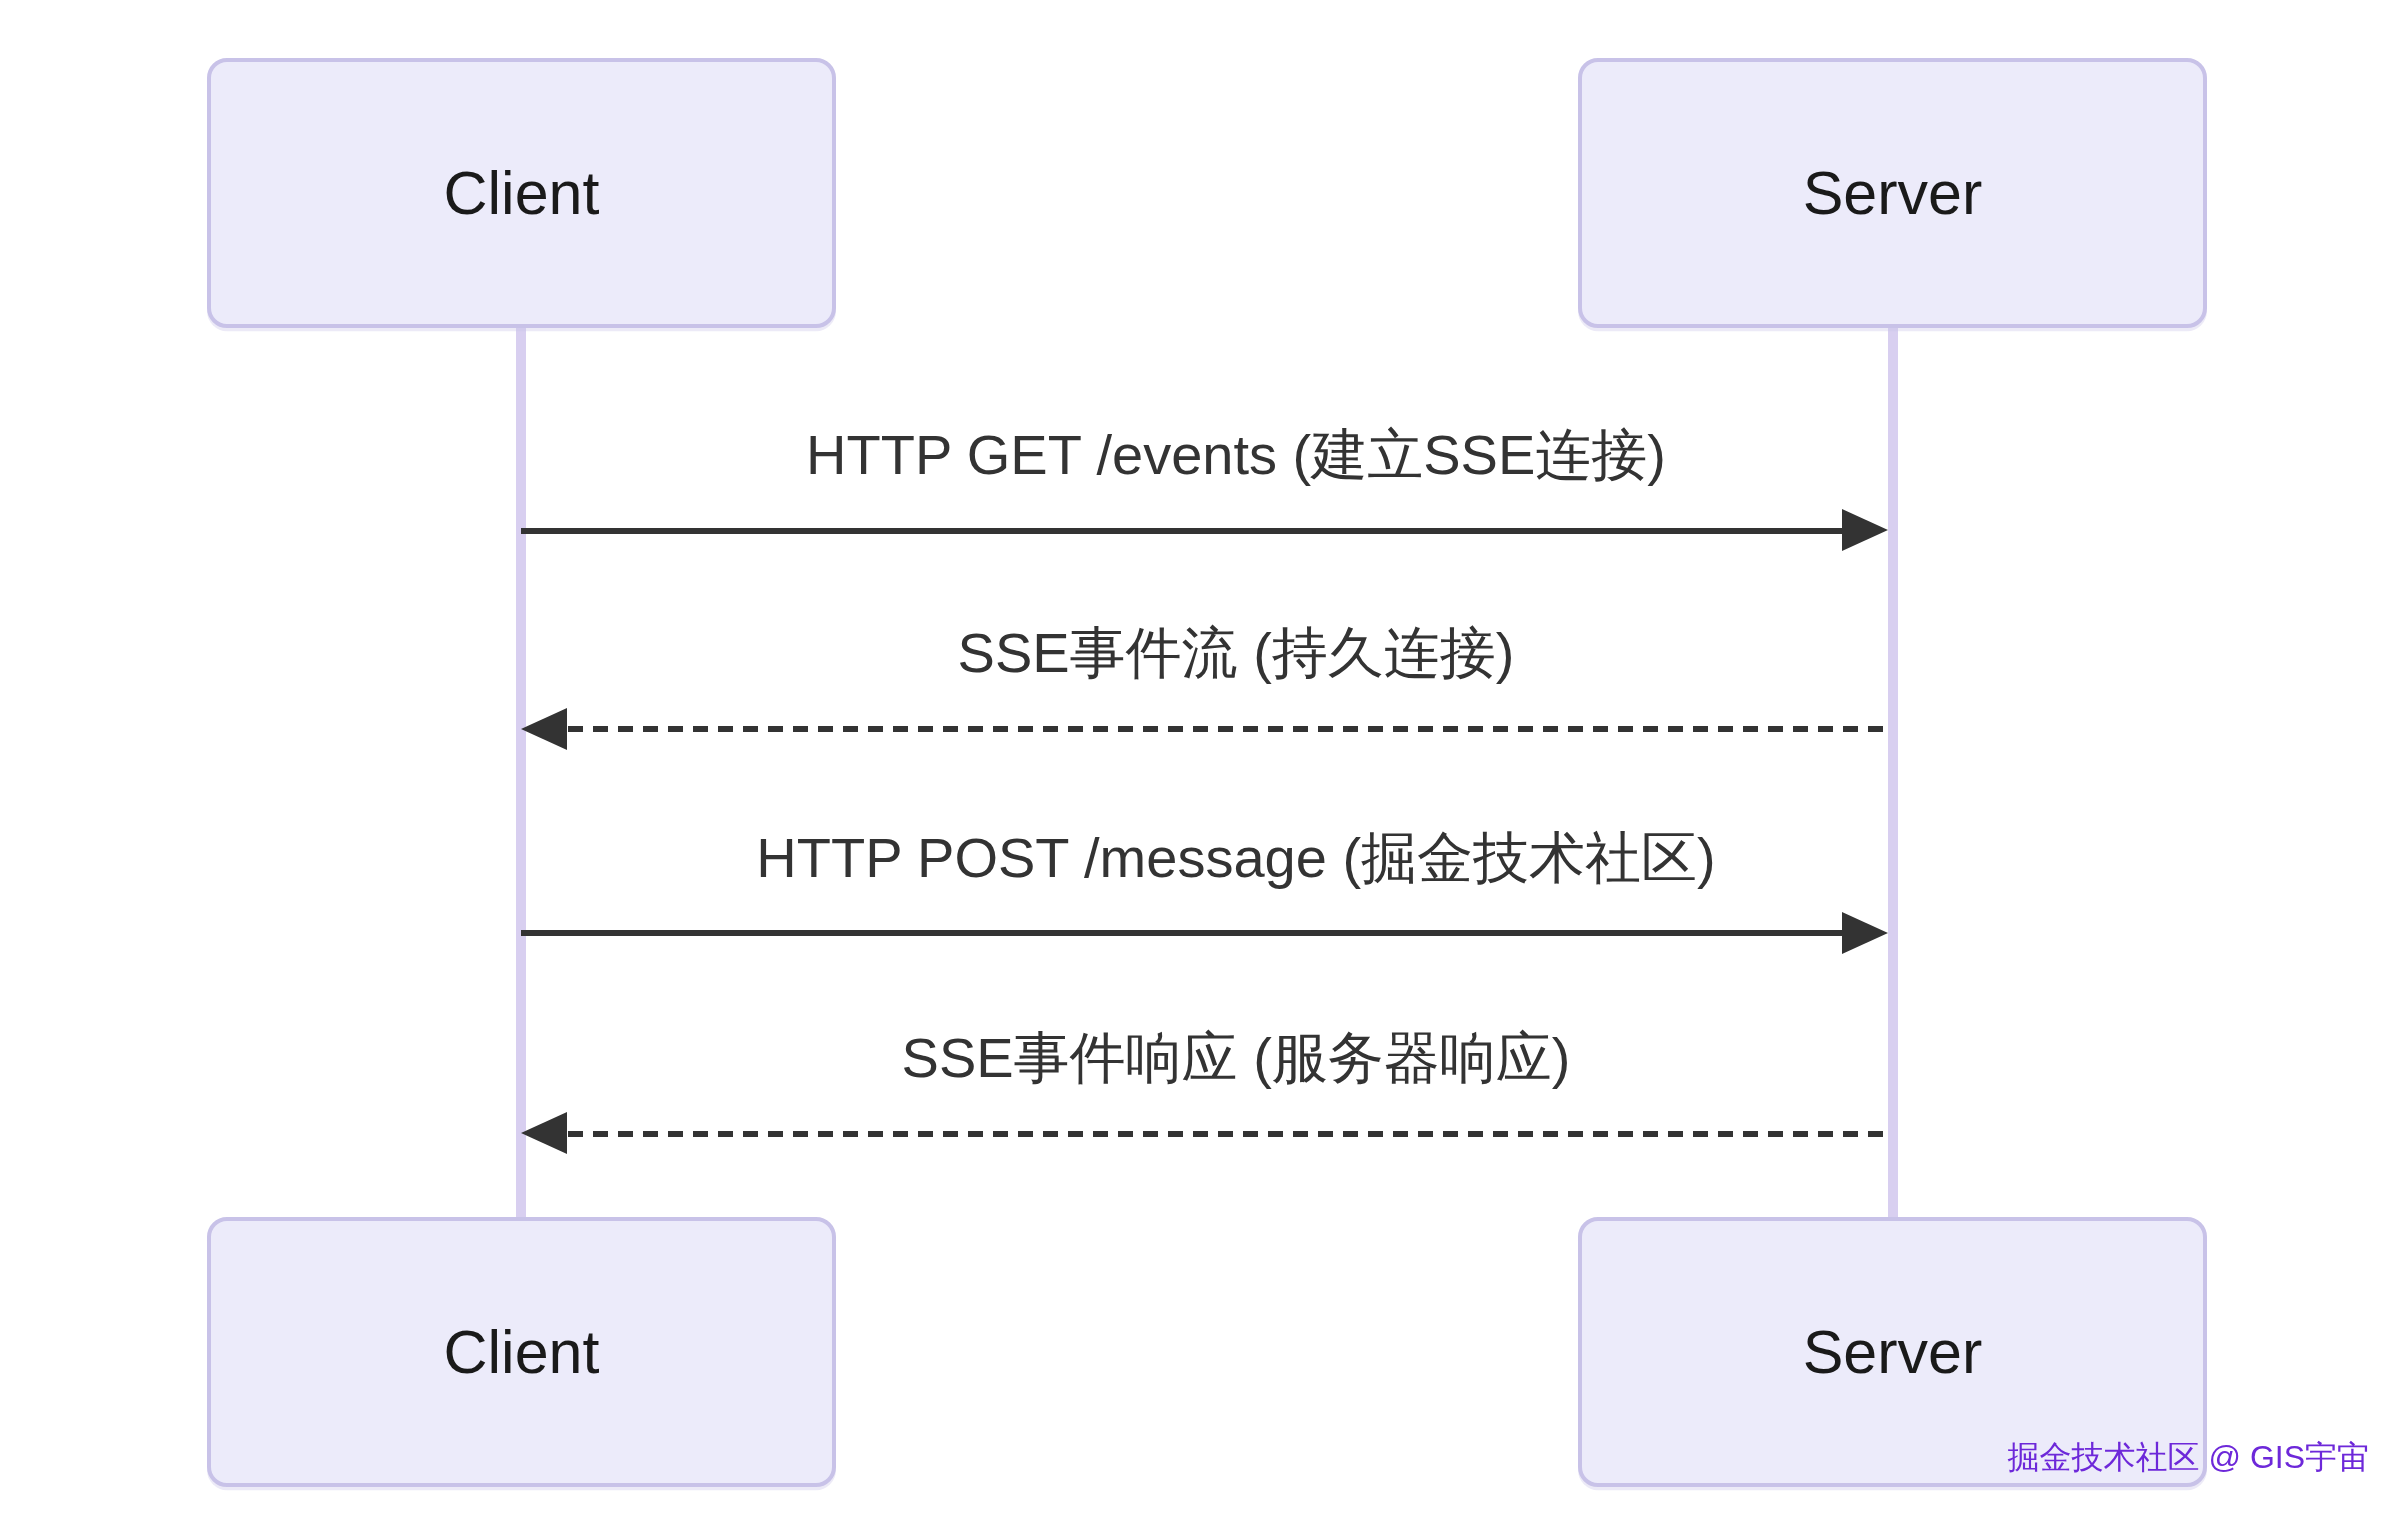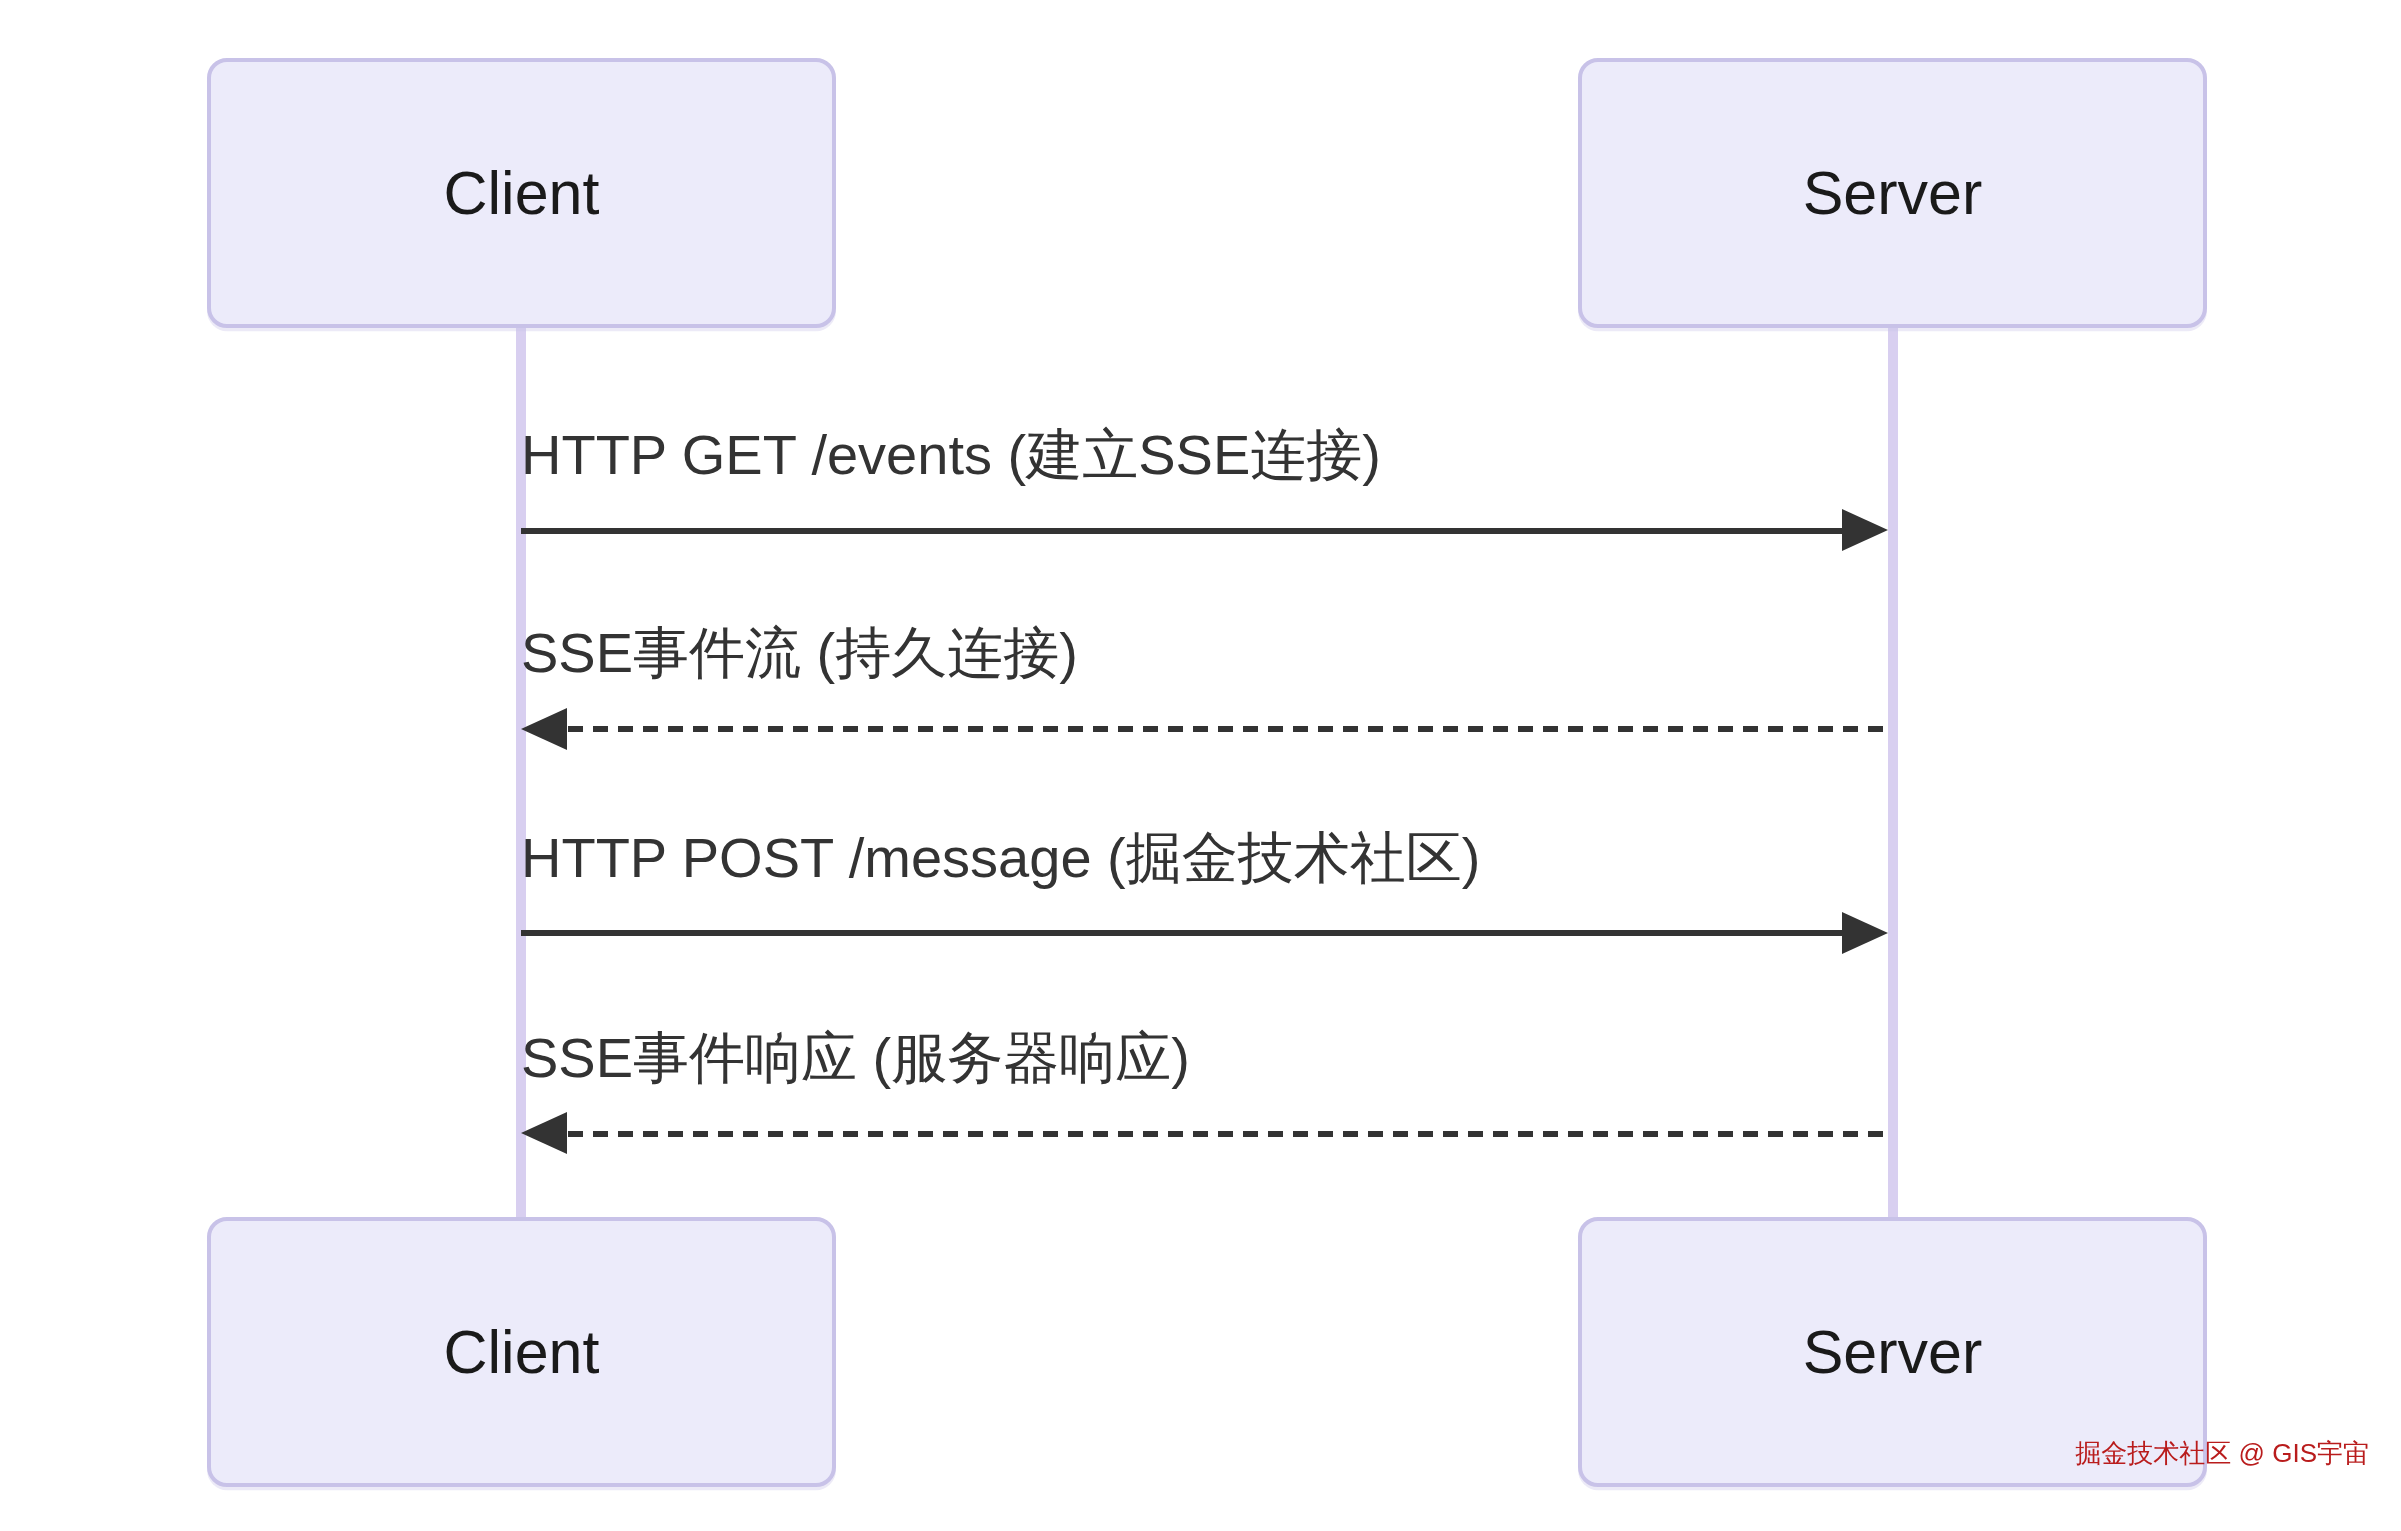--- a/index.html
+++ b/index.html
@@ -43,24 +43,25 @@
     width: 9.6px;
     height: 893px;
     background: #D8CFF0;
   }
   .lifeline.client { left: 516px; }
   .lifeline.server { left: 1888px; }
 
   
   .msg-label {
     position: absolute;
-    left: 521px;
+    left: 550px;
     width: 1372px;
     height: 72px;
     line-height: 72px;
+    text-align: center;
     font-size: 56px;
     color: #333333;
     white-space: nowrap;
   }
   .msg-line-solid {
     position: absolute;
     left: 521px;
     width: 1326px;
     height: 6.4px;
     background: #333333;
@@ -89,22 +90,22 @@
     border-top: 21.6px solid transparent;
     border-bottom: 21.6px solid transparent;
     border-right: 46px solid #333333;
   }
 
   
   .watermark {
     position: absolute;
     right: 32px;
     top: 1436px;
-    font-size: 26px;
-    color: #b91c1c;
+    font-size: 32px;
+    color: #6d28d9;
   }
 </style>
 </head>
 <body>
 
 <div class="canvas">
 
   <div class="lifeline client"></div>
   <div class="lifeline server"></div>
 

